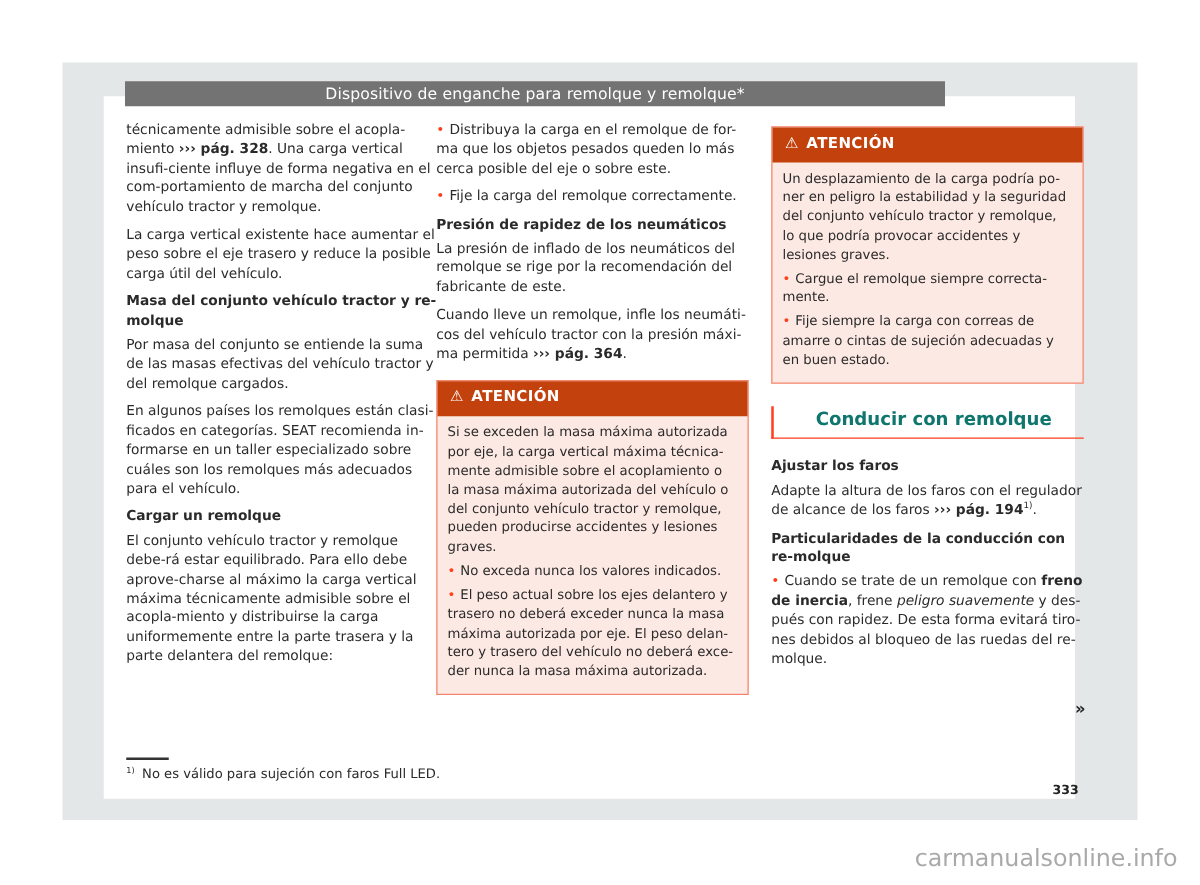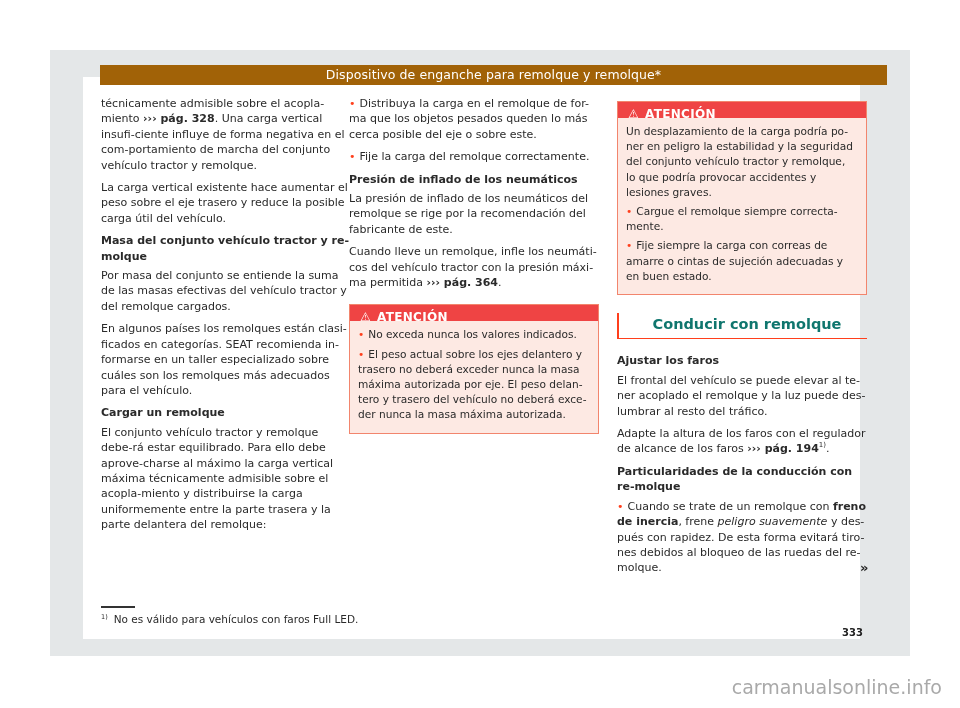--- a/index.html
+++ b/index.html
@@ -8,43 +8,43 @@
 
     .frame {
       position: absolute; left: 50px; top: 50px; width: 860px; height: 606px;
       background: #e4e7e8;
     }
     .page {
       position: absolute; left: 83px; top: 77px; width: 777px; height: 562px;
       background: #ffffff;
     }
     .header-bar {
-      position: absolute; left: 100px; top: 65px; width: 787px; height: 20px;
-      background: #a16207; color: #fff; text-align: center;
+      position: absolute; left: 100px; top: 65px; width: 656px; height: 20px;
+      background: #737373; color: #fff; text-align: center;
       font-size: 12.5px; line-height: 20px; letter-spacing: 0.1px;
     }
 
     .col { position: absolute; top: 96px; width: 250px; font-size: 11px; line-height: 15.4px; }
     .col1 { left: 101px; }
     .col2 { left: 349px; }
     .col3 { left: 617px; }
 
     p { margin-bottom: 7px; }
     .h { font-weight: bold; margin-top: 6px; margin-bottom: 4px; }
     .ref { font-weight: bold; }
     .bullet { color: #ff3f1c; margin-right: 4px; }
     b { font-weight: bold; }
     i { font-style: italic; }
     sup { font-size: 7px; vertical-align: super; line-height: 0; }
 
     .warn {
       border: 1.5px solid #f2856d; background: #fde9e3; margin-bottom: 10px;
     }
     .warn-head {
-      background: #ef4444; color: #fff; height: 16px; line-height: 24px;
+      background: #c2410c; color: #fff; height: 28px; line-height: 24px;
       font-weight: bold; font-size: 12px; padding-left: 10px; letter-spacing: 0.3px;
     }
     .warn-head .tri { display: inline-block; margin-right: 6px; font-size: 12px; }
     .warn-body { padding: 6px 8px 6px 8px; font-weight: normal; font-size: 10.6px; line-height: 15.2px; }
     .warn-body p { margin-bottom: 4px; }
 
     .section-title {
       border-left: 2px solid #ff3f1c; border-bottom: 1.5px solid #ff3f1c;
       font-weight: bold; font-size: 14.5px; padding: 4px 0 6px 8px; margin: 18px 0 14px 0;
       color: #0f766e;
@@ -71,29 +71,30 @@
   <p class="h">Masa del conjunto vehículo tractor y re-molque</p>
   <p>Por masa del conjunto se entiende la suma de las masas efectivas del vehículo tractor y del remolque cargados.</p>
   <p>En algunos países los remolques están clasi-ficados en categorías. SEAT recomienda in-formarse en un taller especializado sobre cuáles son los remolques más adecuados para el vehículo.</p>
   <p class="h">Cargar un remolque</p>
   <p>El conjunto vehículo tractor y remolque debe-rá estar equilibrado. Para ello debe aprove-charse al máximo la carga vertical máxima técnicamente admisible sobre el acopla-miento y distribuirse la carga uniformemente entre la parte trasera y la parte delantera del remolque:</p>
 </div>
 
 <div class="col col2">
   <p><span class="bullet">•</span><span>Distribuya la carga en el remolque de for-ma que los objetos pesados queden lo más cerca posible del eje o sobre este.</span></p>
   <p><span class="bullet">•</span><span>Fije la carga del remolque correctamente.</span></p>
-  <p class="h">Presión de inflado de los neumáticos</p>
+  <p class="h">Presión de rapidez de los neumáticos</p>
   <p>La presión de inflado de los neumáticos del remolque se rige por la recomendación del fabricante de este.</p>
   <p><span>Cuando lleve un remolque, infle los neumáti-cos del vehículo tractor con la presión máxi-ma permitida </span><span class="ref">››› pág. 364</span><span>.</span></p>
 
   <div class="warn" style="margin-top:14px;">
     <div class="warn-head">
       <span class="tri">⚠</span><span>ATENCIÓN</span>
     </div>
     <div class="warn-body">
+      <p>Si se exceden la masa máxima autorizada por eje, la carga vertical máxima técnica-mente admisible sobre el acoplamiento o la masa máxima autorizada del vehículo o del conjunto vehículo tractor y remolque, pueden producirse accidentes y lesiones graves.</p>
       <p><span class="bullet">•</span><span>No exceda nunca los valores indicados.</span></p>
       <p><span class="bullet">•</span><span>El peso actual sobre los ejes delantero y trasero no deberá exceder nunca la masa máxima autorizada por eje. El peso delan-tero y trasero del vehículo no deberá exce-der nunca la masa máxima autorizada.</span></p>
     </div>
   </div>
 </div>
 
 <div class="col col3" style="top:101px;">
   <div class="warn">
     <div class="warn-head">
       <span class="tri">⚠</span><span>ATENCIÓN</span>
@@ -101,25 +102,24 @@
     <div class="warn-body">
       <p>Un desplazamiento de la carga podría po-ner en peligro la estabilidad y la seguridad del conjunto vehículo tractor y remolque, lo que podría provocar accidentes y lesiones graves.</p>
       <p><span class="bullet">•</span><span>Cargue el remolque siempre correcta-mente.</span></p>
       <p><span class="bullet">•</span><span>Fije siempre la carga con correas de amarre o cintas de sujeción adecuadas y en buen estado.</span></p>
     </div>
   </div>
 
   <div class="section-title">Conducir con remolque</div>
 
   <p class="h">Ajustar los faros</p>
-  <p>El frontal del vehículo se puede elevar al te-ner acoplado el remolque y la luz puede des-lumbrar al resto del tráfico.</p>
   <p><span>Adapte la altura de los faros con el regulador de alcance de los faros </span><span class="ref">››› pág. 194</span><sup>1)</sup><span>.</span></p>
   <p class="h">Particularidades de la conducción con re-molque</p>
   <p><span class="bullet">•</span><span>Cuando se trate de un remolque con </span><b>freno de inercia</b><span>, frene </span><i>peligro suavemente</i><span> y des-pués con rapidez. De esta forma evitará tiro-nes debidos al bloqueo de las ruedas del re-molque.</span></p>
 </div>
 
 <div class="cont">»</div>
 
 <div class="footnote-rule"></div>
-<div class="footnote"><sup>1)</sup><span>No es válido para vehículos con faros Full LED.</span></div>
+<div class="footnote"><sup>1)</sup><span>No es válido para sujeción con faros Full LED.</span></div>
 
 <div class="page-num">333</div>
 <div class="watermark">carmanualsonline.info</div>
 
 </body></html>

